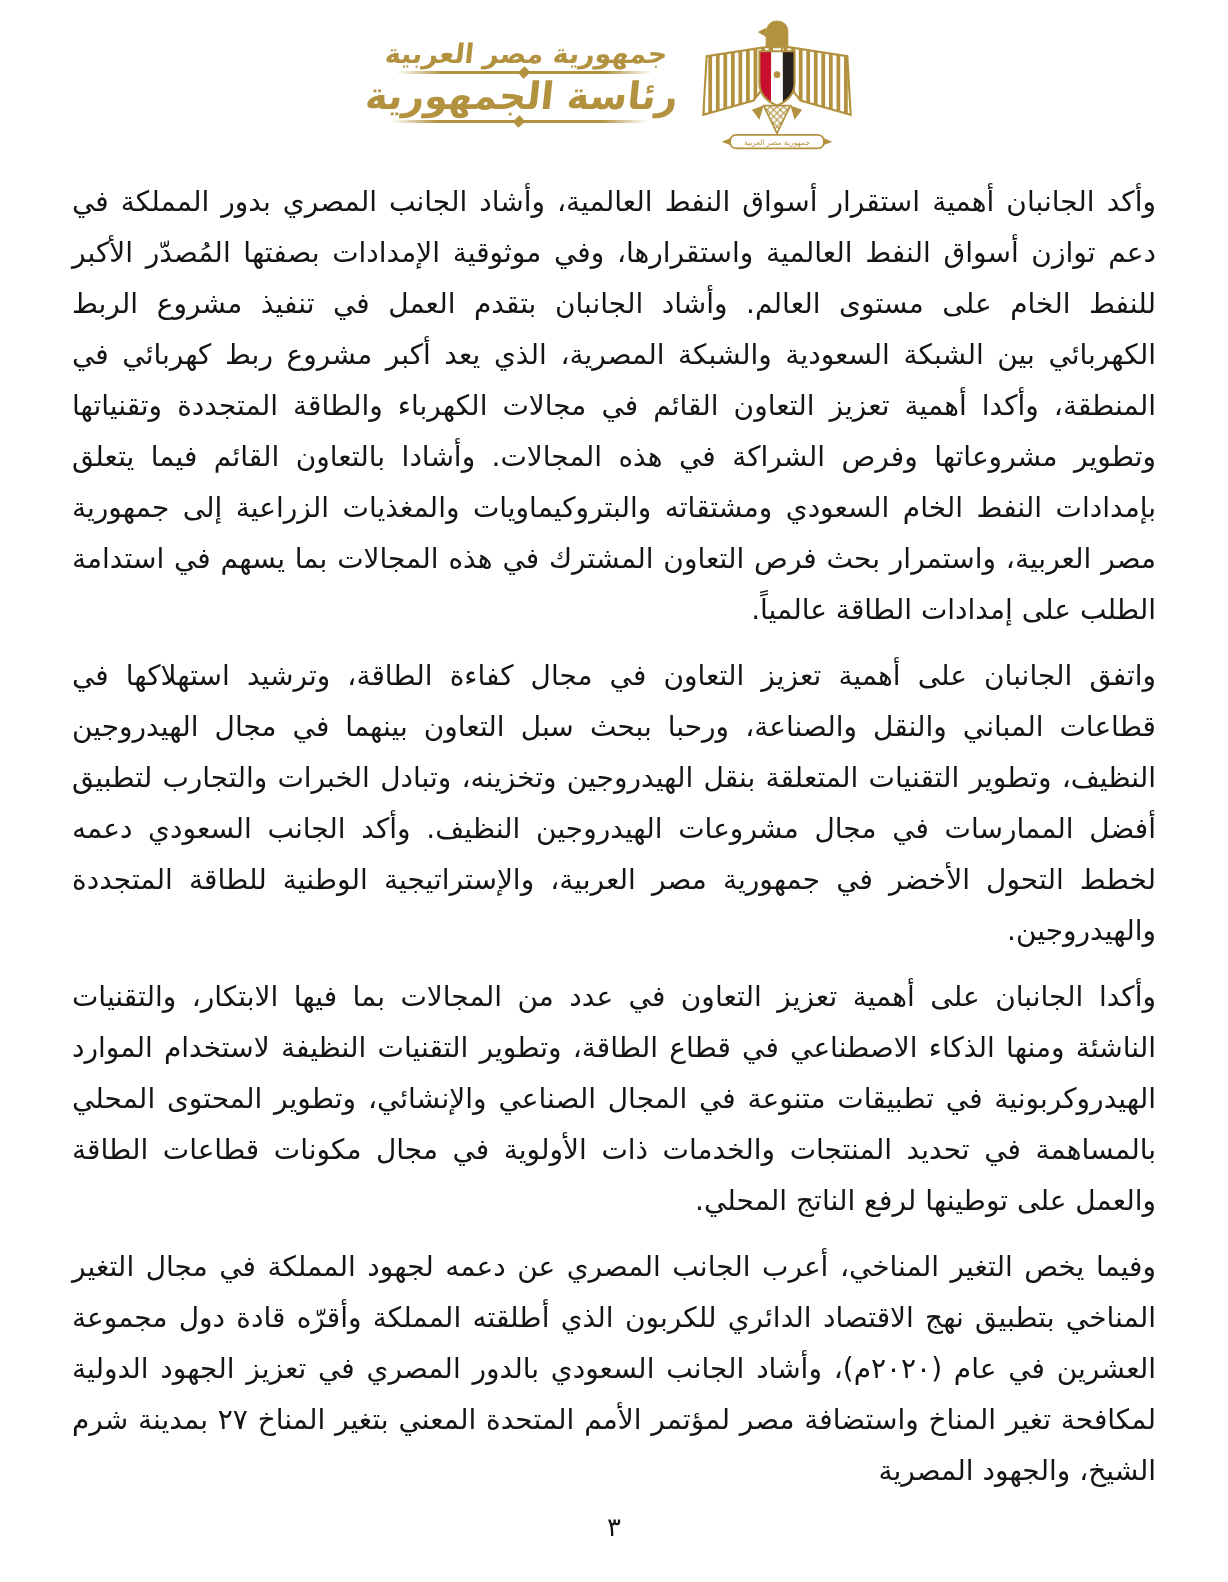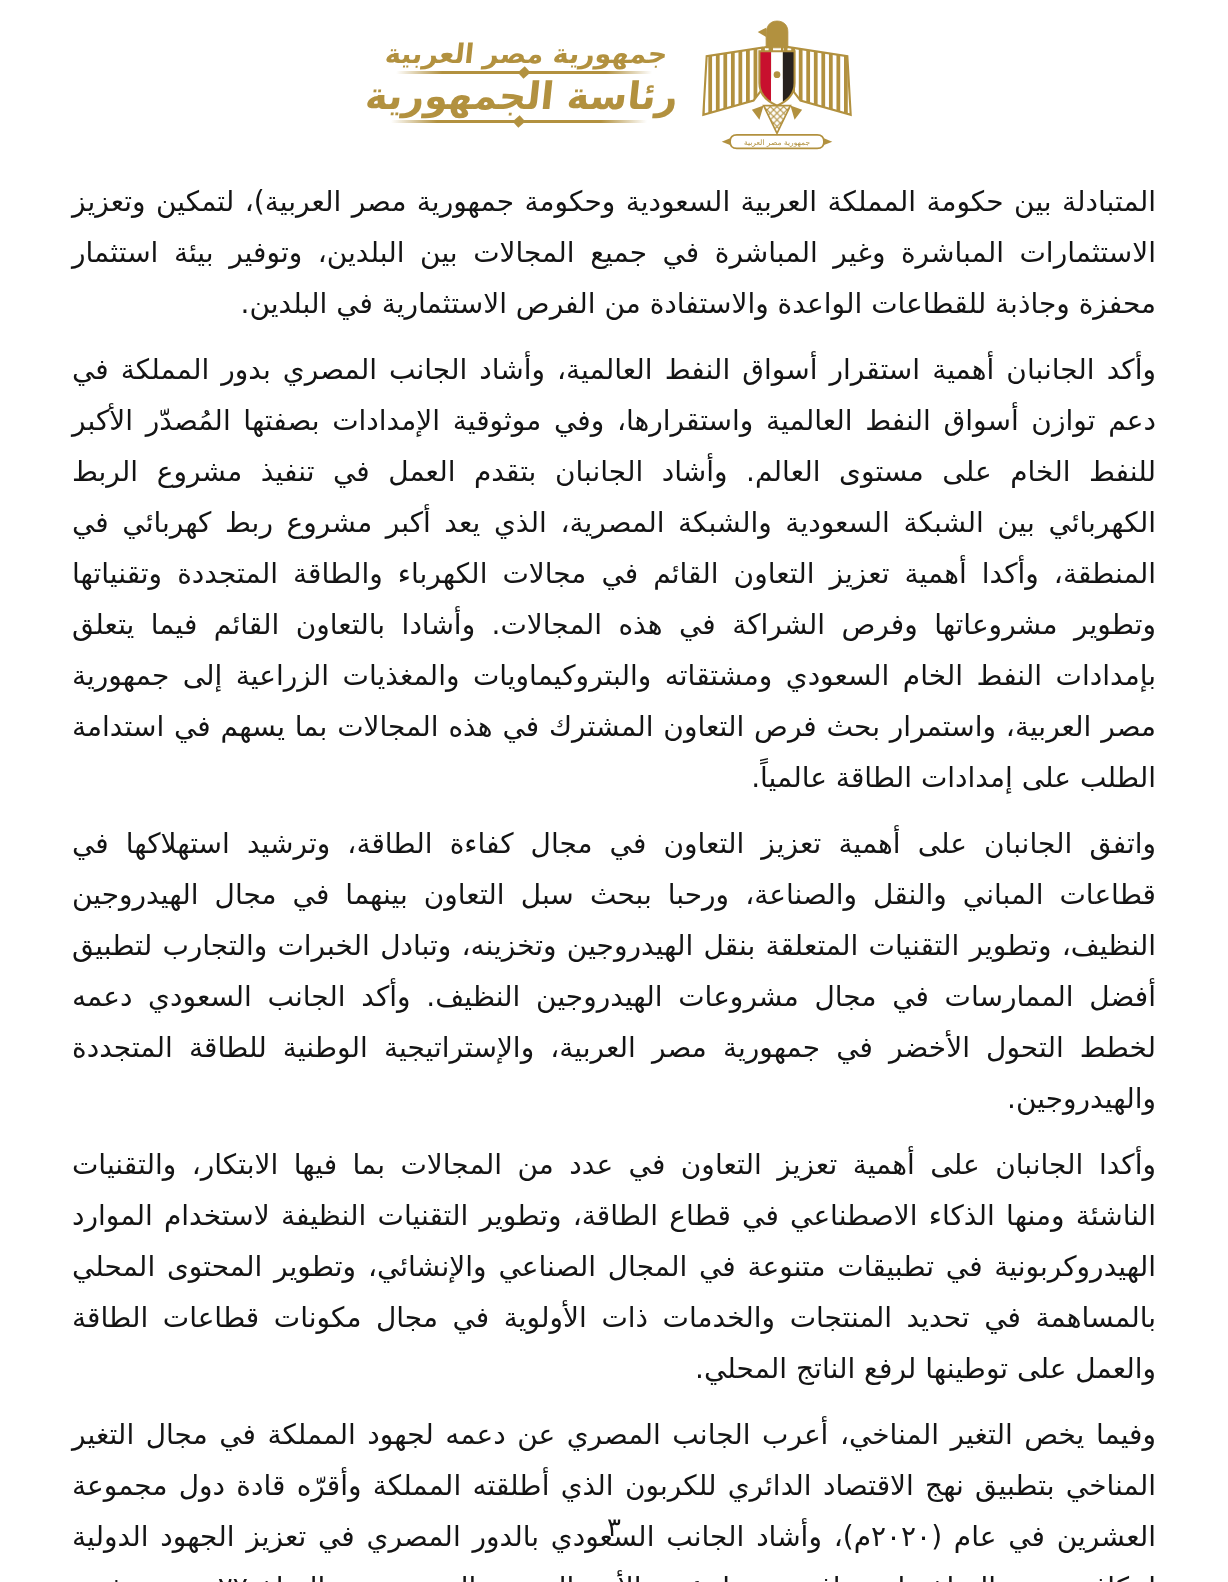--- a/index.html
+++ b/index.html
@@ -134,21 +134,20 @@
       <g>
         <path d="M52 142 L148 142 Q156 142 156 150 Q156 158 148 158 L52 158 Q44 158 44 150 Q44 142 52 142 Z" fill="#ffffff" stroke="#b2913f" stroke-width="2"></path>
         <path d="M44 146 L34 150 L44 154 Z" fill="#b2913f"></path>
         <path d="M156 146 L166 150 L156 154 Z" fill="#b2913f"></path>
         <text x="100" y="154" text-anchor="middle" font-size="9" fill="#b2913f">جمهورية مصر العربية</text>
       </g>
     </svg>
   </div>
 
   <div class="doc-text" dir="rtl">
-    <p>المتبادلة بين حكومة المملكة العربية السعودية وحكومة جمهورية مصر العربية)، لتمكين وتعزيز الاستثمارات المباشرة وغير المباشرة في جميع المجالات بين البلدين، وتوفير بيئة استثمار محفزة وجاذبة للقطاعات الواعدة والاستفادة من الفرص الاستثمارية في البلدين.</p>
     <p>وأكد الجانبان أهمية استقرار أسواق النفط العالمية، وأشاد الجانب المصري بدور المملكة في دعم توازن أسواق النفط العالمية واستقرارها، وفي موثوقية الإمدادات بصفتها المُصدّر الأكبر للنفط الخام على مستوى العالم. وأشاد الجانبان بتقدم العمل في تنفيذ مشروع الربط الكهربائي بين الشبكة السعودية والشبكة المصرية، الذي يعد أكبر مشروع ربط كهربائي في المنطقة، وأكدا أهمية تعزيز التعاون القائم في مجالات الكهرباء والطاقة المتجددة وتقنياتها وتطوير مشروعاتها وفرص الشراكة في هذه المجالات. وأشادا بالتعاون القائم فيما يتعلق بإمدادات النفط الخام السعودي ومشتقاته والبتروكيماويات والمغذيات الزراعية إلى جمهورية مصر العربية، واستمرار بحث فرص التعاون المشترك في هذه المجالات بما يسهم في استدامة الطلب على إمدادات الطاقة عالمياً.</p>
     <p>واتفق الجانبان على أهمية تعزيز التعاون في مجال كفاءة الطاقة، وترشيد استهلاكها في قطاعات المباني والنقل والصناعة، ورحبا ببحث سبل التعاون بينهما في مجال الهيدروجين النظيف، وتطوير التقنيات المتعلقة بنقل الهيدروجين وتخزينه، وتبادل الخبرات والتجارب لتطبيق أفضل الممارسات في مجال مشروعات الهيدروجين النظيف. وأكد الجانب السعودي دعمه لخطط التحول الأخضر في جمهورية مصر العربية، والإستراتيجية الوطنية للطاقة المتجددة والهيدروجين.</p>
     <p>وأكدا الجانبان على أهمية تعزيز التعاون في عدد من المجالات بما فيها الابتكار، والتقنيات الناشئة ومنها الذكاء الاصطناعي في قطاع الطاقة، وتطوير التقنيات النظيفة لاستخدام الموارد الهيدروكربونية في تطبيقات متنوعة في المجال الصناعي والإنشائي، وتطوير المحتوى المحلي بالمساهمة في تحديد المنتجات والخدمات ذات الأولوية في مجال مكونات قطاعات الطاقة والعمل على توطينها لرفع الناتج المحلي.</p>
     <p>وفيما يخص التغير المناخي، أعرب الجانب المصري عن دعمه لجهود المملكة في مجال التغير المناخي بتطبيق نهج الاقتصاد الدائري للكربون الذي أطلقته المملكة وأقرّه قادة دول مجموعة العشرين في عام (٢٠٢٠م)، وأشاد الجانب السعودي بالدور المصري في تعزيز الجهود الدولية لمكافحة تغير المناخ واستضافة مصر لمؤتمر الأمم المتحدة المعني بتغير المناخ ٢٧ بمدينة شرم الشيخ، والجهود المصرية</p>
   </div>
 
   <div class="page-num">٣</div>
 
 </div>
 

